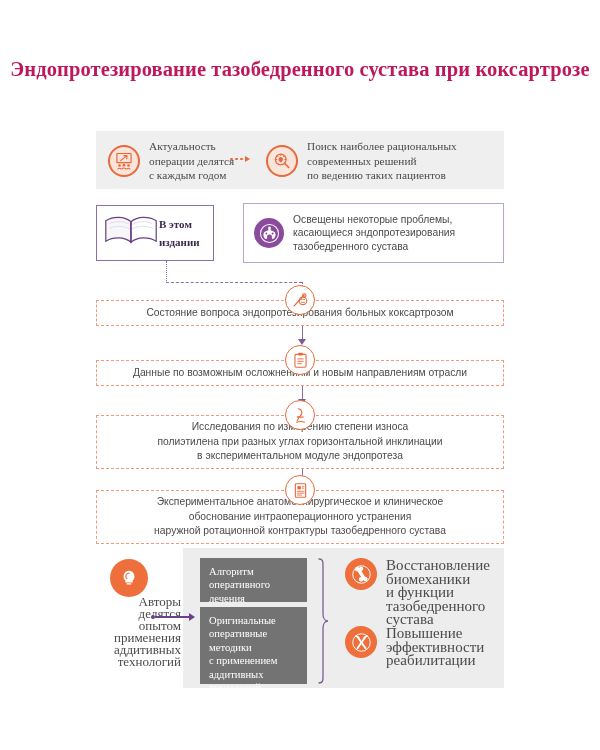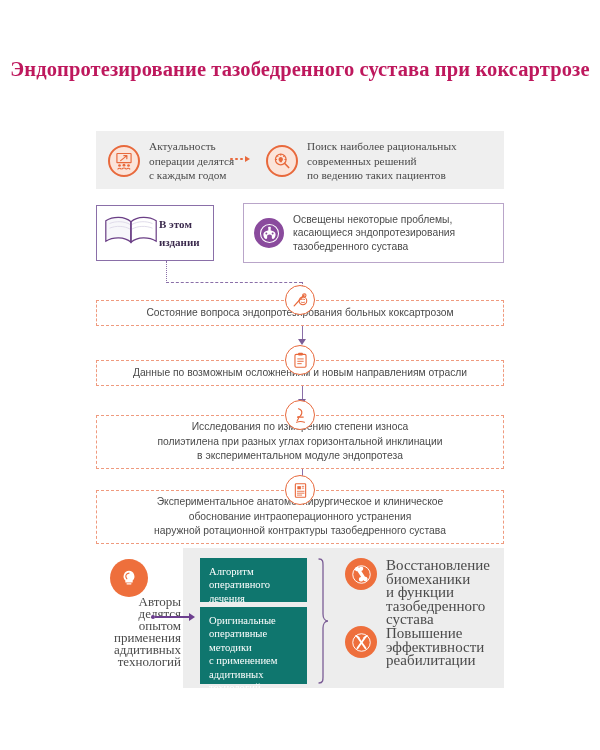--- a/index.html
+++ b/index.html
@@ -207,21 +207,21 @@
   .band-bottom {
     position: absolute;
     left: 183px;
     top: 548px;
     width: 321px;
     height: 140px;
     background: #EDEDED;
   }
   .pbox {
     position: absolute;
-    background: #0f766e;
+    background: #737373;
     color: #ffffff;
     font-family: "Liberation Serif", serif;
     font-size: 10.6px;
     line-height: 13.4px;
     padding: 7px 9px;
     box-sizing: border-box;
     white-space: pre-line;
   }
   .authors-txt {
     position: absolute;

